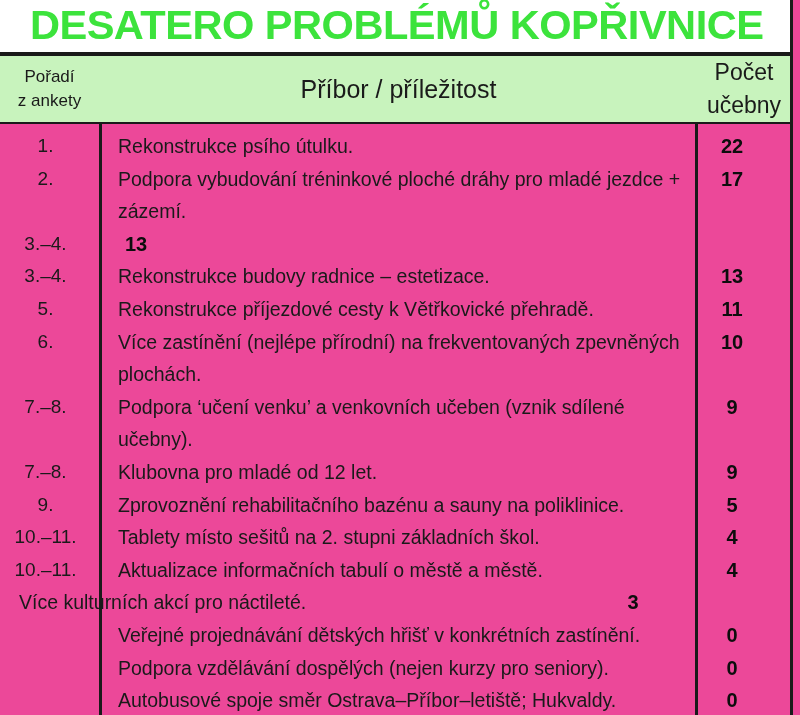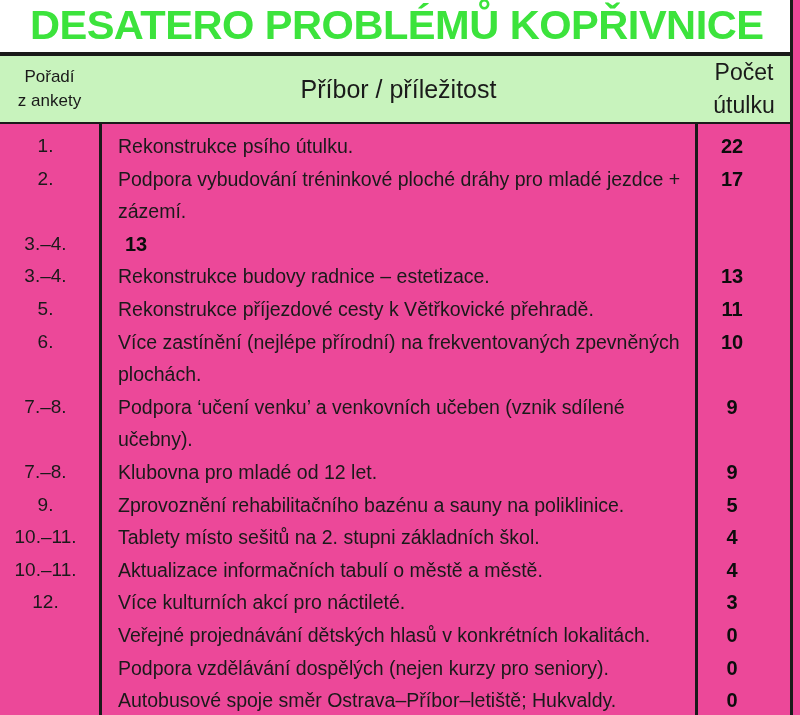--- a/index.html
+++ b/index.html
@@ -152,21 +152,21 @@
       <span class="hdr-line">Pořadí</span>
       <span class="hdr-line">z ankety</span>
     </div>
     <div id="hdr-gap1"></div>
     <div class="hdr-cell" id="hdr-issue">
       <span class="hdr-line">Příbor / příležitost</span>
     </div>
     <div id="hdr-gap2"></div>
     <div class="hdr-cell" id="hdr-votes">
       <span class="hdr-line">Počet</span>
-      <span class="hdr-line">útulku</span>
+      <span class="hdr-line">učebny</span>
     </div>
   </div>
 
   <div id="body-rows">
       <div class="row">
         <div class="cell-rank">1.</div>
         <div class="cell-issue">Rekonstrukce psího útulku.</div>
         <div class="cell-votes">22</div>
       </div>
       <div class="row">
@@ -212,27 +212,26 @@
         <div class="cell-rank">10.–11.</div>
         <div class="cell-issue">Tablety místo sešitů na 2. stupni základních škol.</div>
         <div class="cell-votes">4</div>
       </div>
       <div class="row">
         <div class="cell-rank">10.–11.</div>
         <div class="cell-issue">Aktualizace informačních tabulí o městě a městě.</div>
         <div class="cell-votes">4</div>
       </div>
       <div class="row">
-        <div class="cell-rank">12.</div>
         <div class="cell-issue">Více kulturních akcí pro náctileté.</div>
         <div class="cell-votes">3</div>
       </div>
       <div class="row">
         <div class="cell-rank"></div>
-        <div class="cell-issue">Veřejné projednávání dětských hlasů v konkrétních lokalitách.</div>
+        <div class="cell-issue">Veřejné projednávání dětských hřišť v konkrétních zastínění.</div>
         <div class="cell-votes">0</div>
       </div>
       <div class="row">
         <div class="cell-rank"></div>
         <div class="cell-issue">Podpora vzdělávání dospělých (nejen kurzy pro seniory).</div>
         <div class="cell-votes">0</div>
       </div>
       <div class="row">
         <div class="cell-rank"></div>
         <div class="cell-issue">Autobusové spoje směr Ostrava–Příbor–letiště; Hukvaldy.</div>

